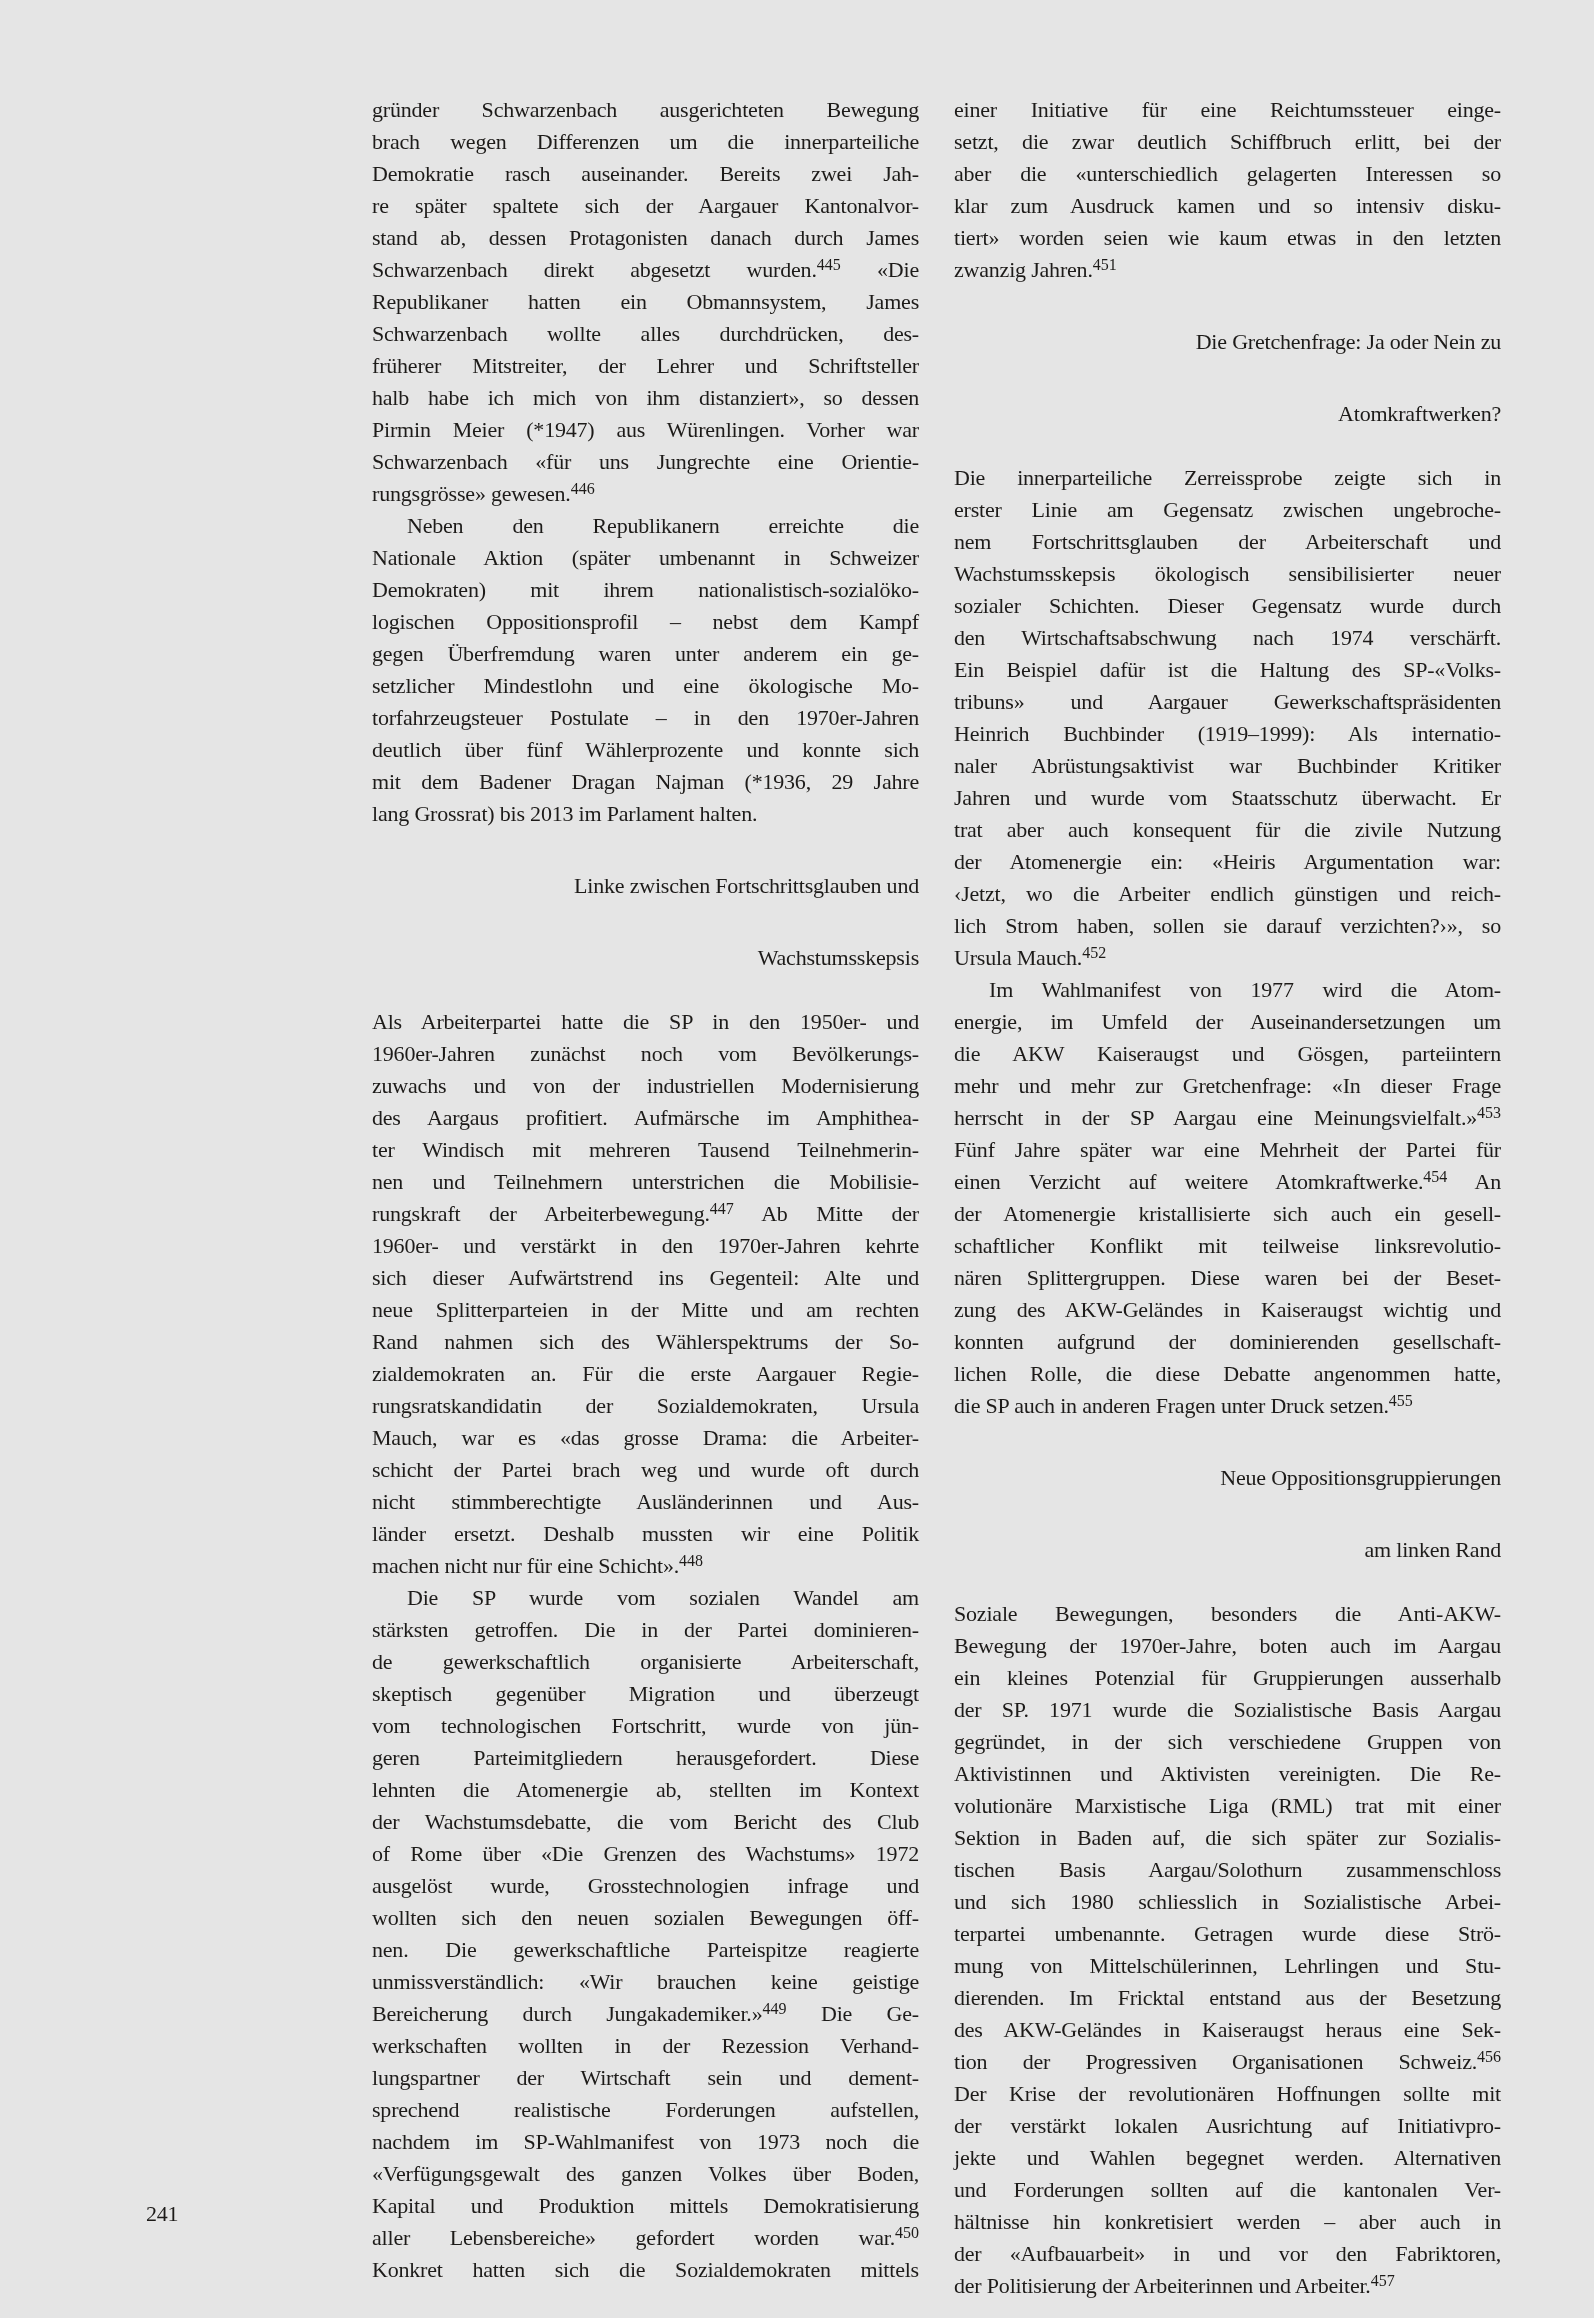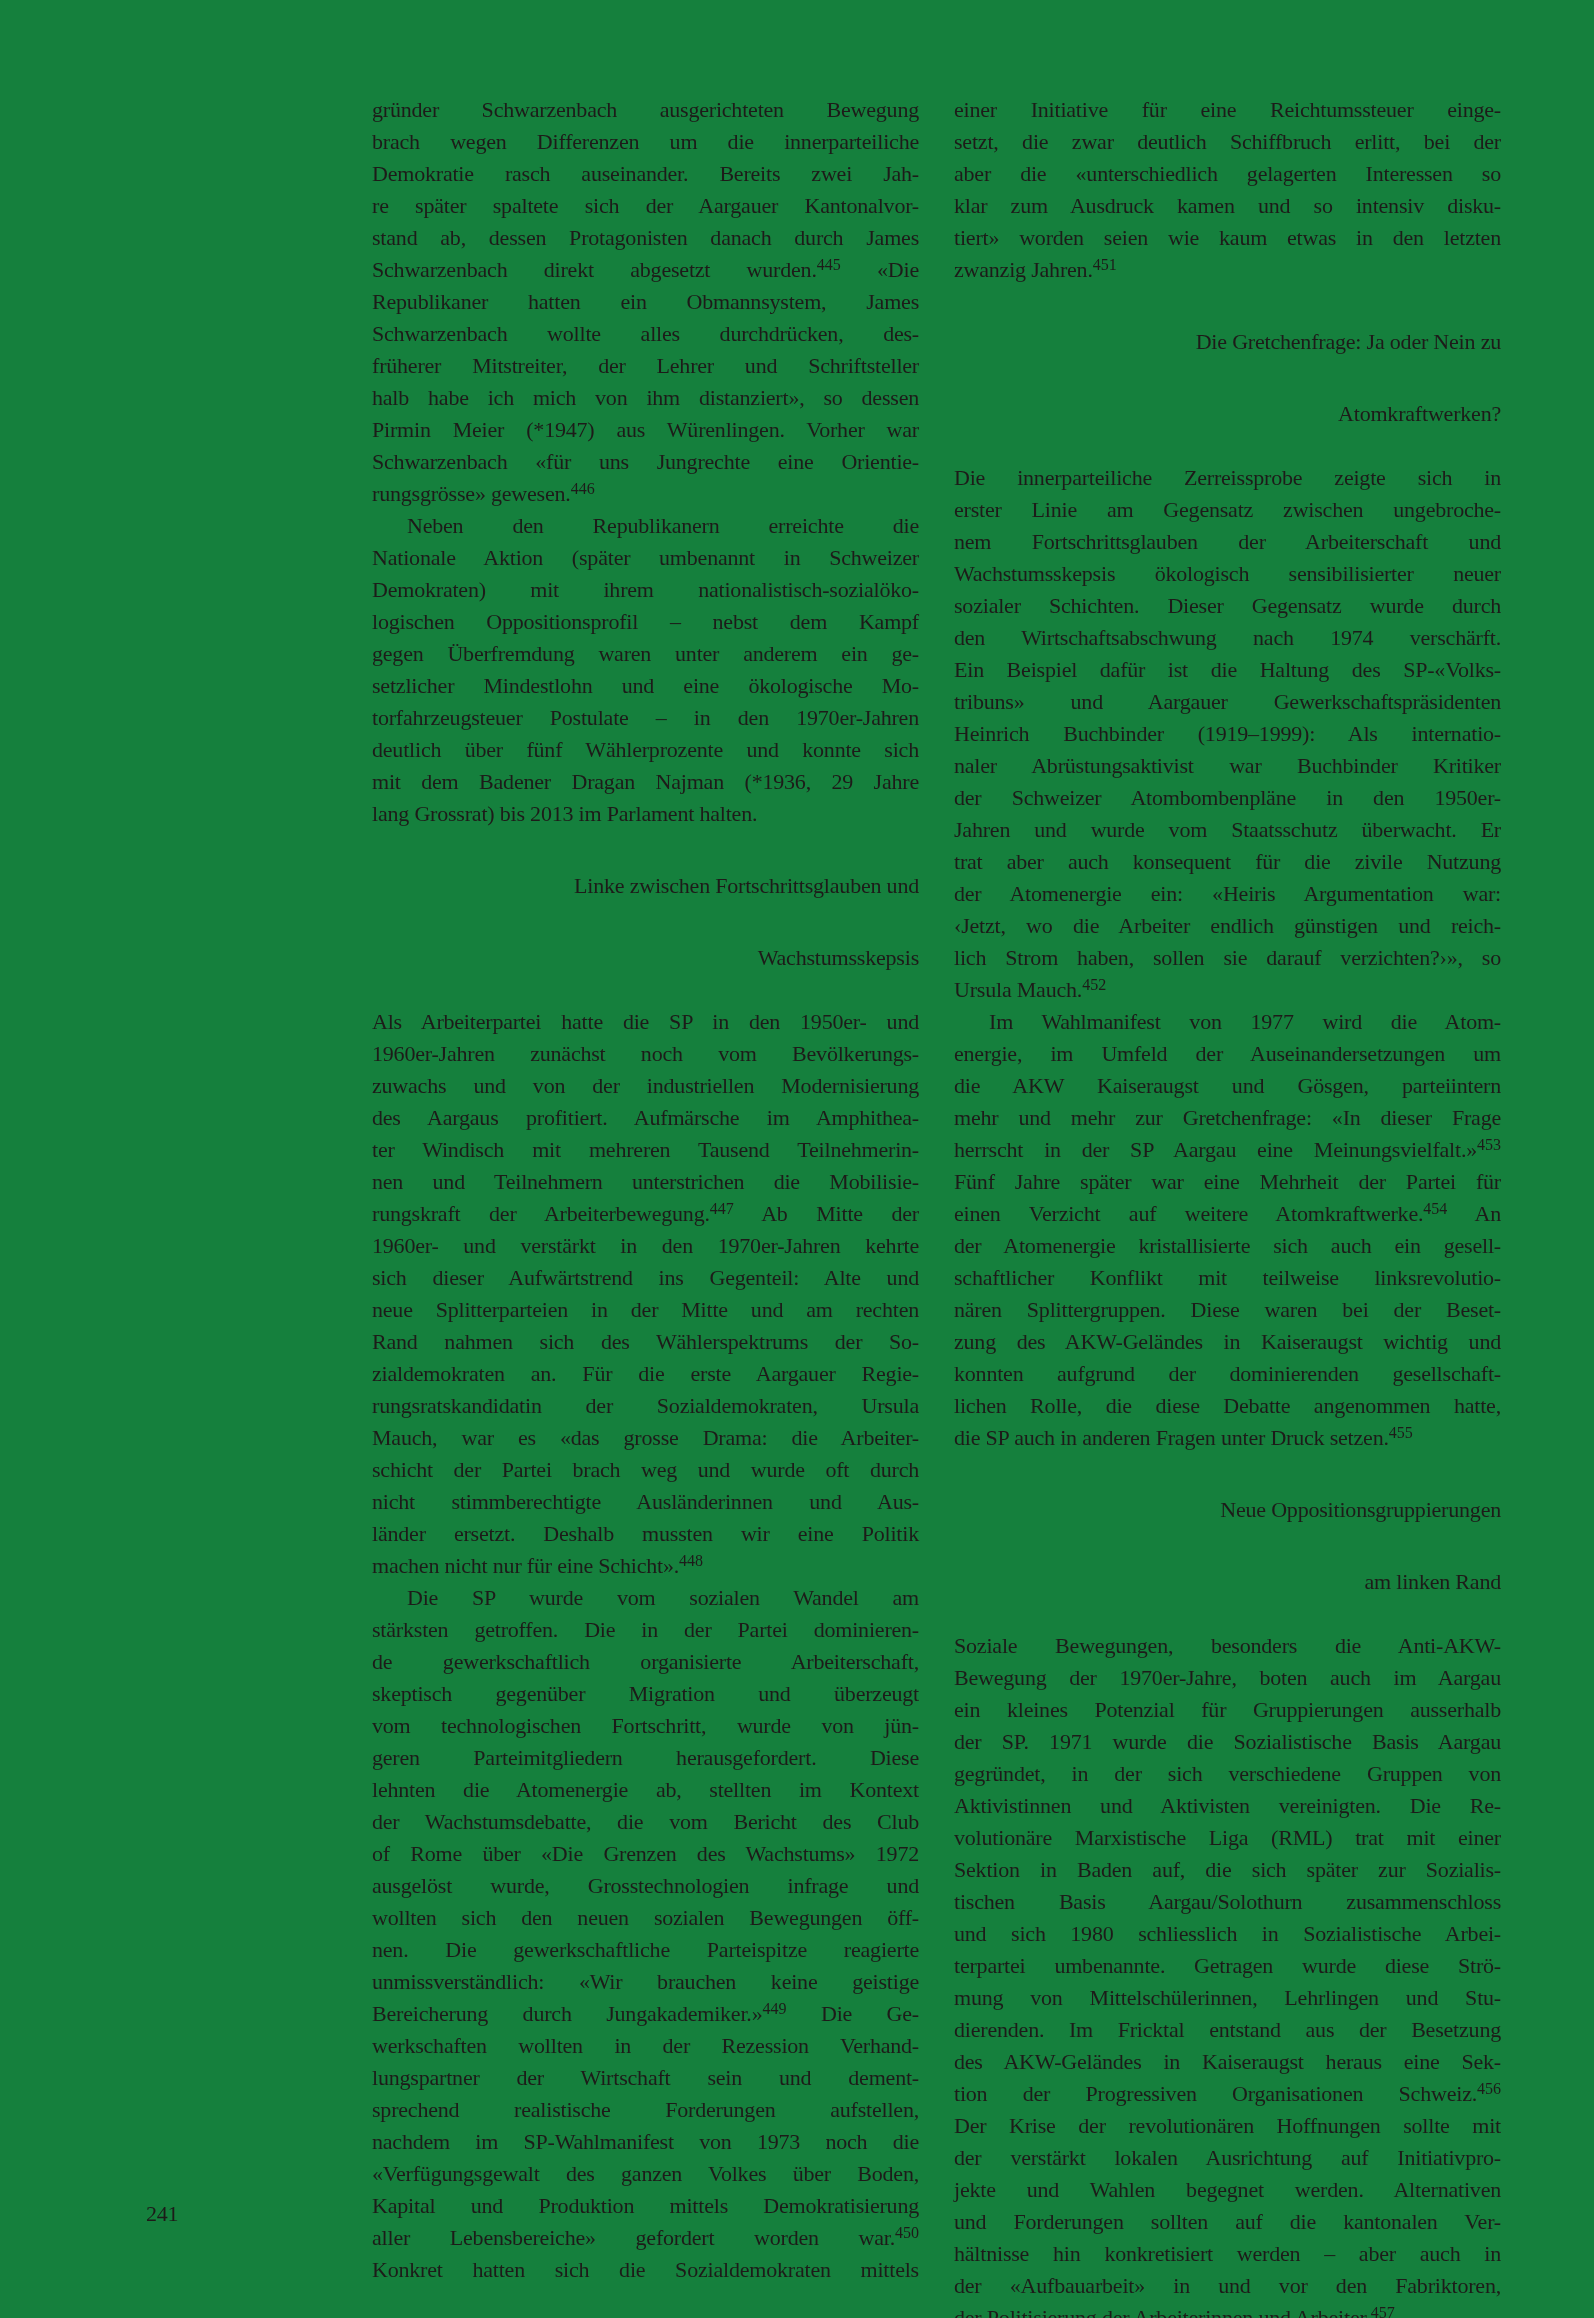--- a/index.html
+++ b/index.html
@@ -4,21 +4,21 @@
 <style>
   html, body {
     margin: 0;
     padding: 0;
     background: #ffffff;
   }
   .page {
     position: relative;
     width: 1594px;
     height: 2319px;
-    background: #15803d;
+    background: #e5e5e5;
     color: #1d1b19;
     font-family: "Liberation Serif", serif;
     overflow: hidden;
   }
   .columns {
     position: absolute;
     left: 372px;
     top: 94px;
     width: 1129px;
     display: flex;
@@ -166,21 +166,20 @@
           <div class="line">Die innerparteiliche Zerreissprobe zeigte sich in</div>
           <div class="line">erster Linie am Gegensatz zwischen ungebroche-</div>
           <div class="line">nem Fortschrittsglauben der Arbeiterschaft und</div>
           <div class="line">Wachstumsskepsis ökologisch sensibilisierter neuer</div>
           <div class="line">sozialer Schichten. Dieser Gegensatz wurde durch</div>
           <div class="line">den Wirtschaftsabschwung nach 1974 verschärft.</div>
           <div class="line">Ein Beispiel dafür ist die Haltung des SP-«Volks-</div>
           <div class="line">tribuns» und Aargauer Gewerkschaftspräsidenten</div>
           <div class="line">Heinrich Buchbinder (1919–1999): Als internatio-</div>
           <div class="line">naler Abrüstungsaktivist war Buchbinder Kritiker</div>
-          <div class="line">der Schweizer Atombombenpläne in den 1950er-</div>
           <div class="line">Jahren und wurde vom Staatsschutz überwacht. Er</div>
           <div class="line">trat aber auch konsequent für die zivile Nutzung</div>
           <div class="line">der Atomenergie ein: «Heiris Argumentation war:</div>
           <div class="line">‹Jetzt, wo die Arbeiter endlich günstigen und reich-</div>
           <div class="line">lich Strom haben, sollen sie darauf verzichten?›», so</div>
           <div class="line last">Ursula Mauch.<sup>452</sup></div>
         </div>
         <div class="para">
           <div class="line indent">Im Wahlmanifest von 1977 wird die Atom-</div>
           <div class="line">energie, im Umfeld der Auseinandersetzungen um</div>

